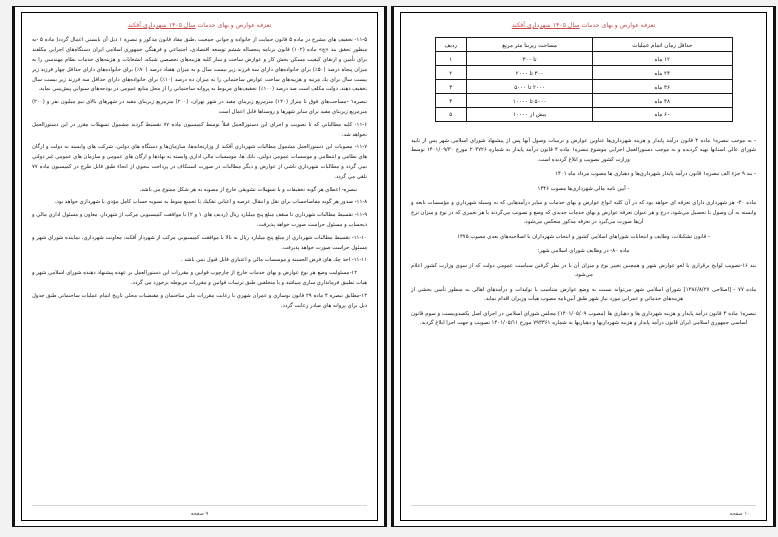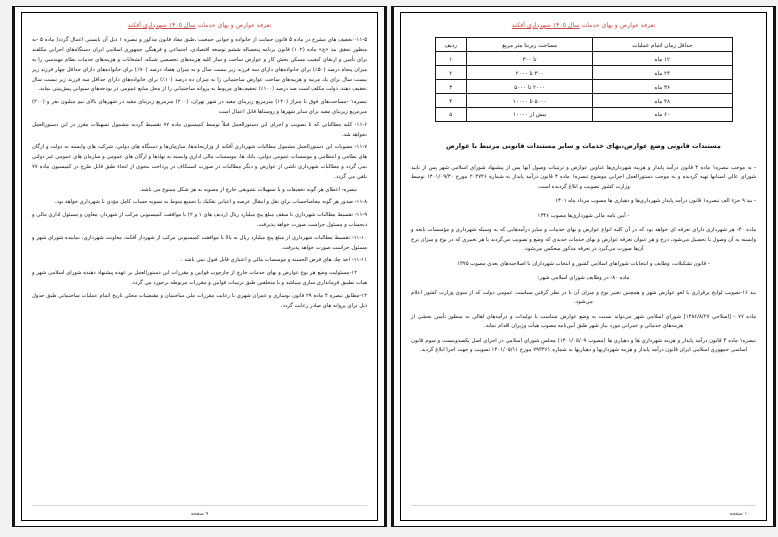--- a/index.html
+++ b/index.html
@@ -182,21 +182,20 @@
             </tr>
             <tr>
               <td>۶۰ ماه</td>
               <td>بیش از ۱۰۰۰۰</td>
               <td>۵</td>
             </tr>
           </tbody>
         </table>
       </div>
 
-      <div class="section-heading">مستندات قانونی وضع عوارض،بهای خدمات و سایر مستندات قانونی مرتبط با عوارض</div>
 
       <div class="body-block">
         <p class="para">- به موجب تبصره۱ ماده ۴ قانون درآمد پایدار و هزینه شهرداری‌ها عناوین عوارض و ترتیبات وصول آنها پس از پیشنهاد شوراي اسلامي شهر پس از تاييد شوراي عالي استانها تهيه گرديده و به موجب دستورالعمل اجرايي موضوع تبصره۱ ماده ۴ قانون درآمد پايدار به شماره ۲۰۳۷۲۶ مورخ ۱۴۰۱/۰۹/۳۰ توسط وزارت كشور تصويب و ابلاغ گرديده است.</p>
         <p class="para leading">- بند ۹ جزء الف تبصره۱ قانون درآمد پايدار شهرداري‌ها و دهياري ها مصوب مرداد ماه ۱۴۰۱</p>
         <p class="para center-last">- آيين نامه مالي شهرداري‌ها مصوب ۱۳۴۶</p>
         <p class="para">ماده ۳۰- هر شهرداري داراي تعرفه اي خواهد بود كه در آن كليه انواع عوارض و بهاي خدمات و ساير درآمدهايي كه به وسيله شهرداري و مؤسسات تابعه و وابسته به آن وصول يا تحصيل مي‌شود، درج و هر عنوان تعرفه عوارض و بهاي خدمات جديدي كه وضع و تصويب مي‌گردند يا هر تغييري كه در نوع و ميزان نرخ آن‌ها صورت مي‌گيرد در تعرفه مذكور منعكس مي‌شود.</p>
         <p class="para center-last">- قانون تشكيلات، وظايف و انتخابات شوراهاي اسلامي كشور و انتخاب شهرداران با اصلاحيه‌هاي بعدي مصوب ۱۳۷۵</p>
         <p class="para center-last">ماده ۸۰- در وظايف شوراي اسلامي شهر:</p>
         <p class="para">بند ۱۶-تصويب لوايح برقراري يا لغو عوارض شهر و همچنين تغيير نوع و ميزان آن با در نظر گرفتن سياست عمومي دولت كه از سوي وزارت كشور اعلام مي‌شود.</p>
         <p class="para">ماده ۷۷ - [اصلاحي ۱۳۸۶/۸/۲۷] شوراي اسلامي شهر مي‌تواند نسبت به وضع عوارض متناسب با توليدات و درآمدهاي اهالي به منظور تأمين بخشي از هزينه‌هاي خدماتي و عمراني مورد نياز شهر طبق آيين‌نامه مصوب هيأت وزيران اقدام نمايد.</p>

